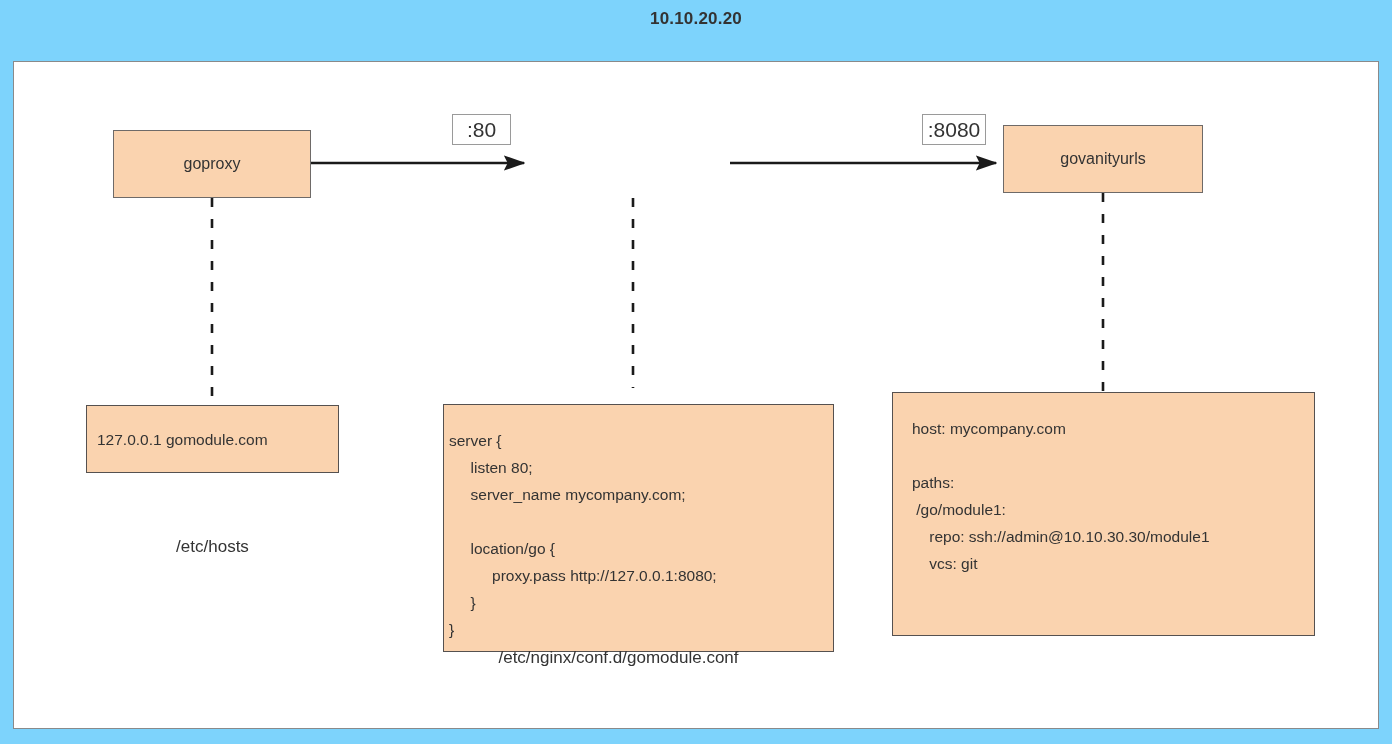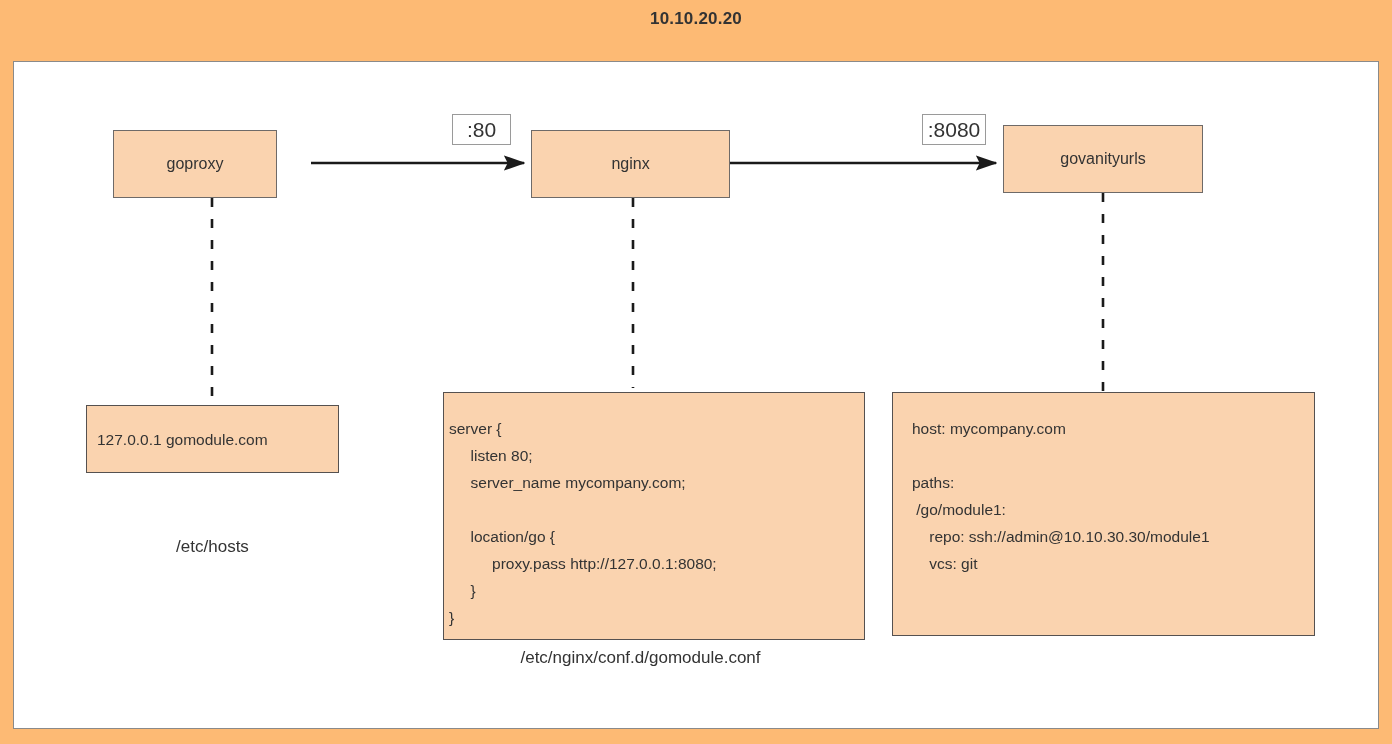--- a/index.html
+++ b/index.html
@@ -11,21 +11,21 @@
     background: #ffffff;
     font-family: "Liberation Sans", sans-serif;
     color: #333333;
     overflow: hidden;
   }
 
   #stage {
     position: relative;
     width: 1392px;
     height: 744px;
-    background: #fdba74;
+    background: #7dd3fc;
   }
 
   
   .diagram-title {
     position: absolute;
     left: 0;
     top: 9px;
     width: 1392px;
     text-align: center;
     font-size: 17px;
@@ -60,21 +60,21 @@
     position: absolute;
     background: #FAD3AF;
     border: 1px solid #6e6a68;
     display: flex;
     align-items: center;
     justify-content: center;
     font-size: 16px;
     color: #333333;
   }
 
-  .node-goproxy      { left: 113px; top: 130px;  width: 164px; height: 68px; }
+  .node-goproxy      { left: 113px; top: 130px;  width: 198px; height: 68px; }
   .node-nginx        { left: 531px; top: 130px;  width: 199px; height: 68px; }
   .node-govanityurls { left: 1003px; top: 125px; width: 200px; height: 68px; }
 
   
   .port-label {
     position: absolute;
     background: #ffffff;
     border: 1px solid #9a9a9a;
     display: flex;
     align-items: center;
@@ -102,36 +102,36 @@
     font-family: "Liberation Sans", sans-serif;
     font-size: 15.5px;
     line-height: 27px;
     white-space: pre;
     color: #333333;
   }
 
   .hosts-box  { left: 86px;  top: 405px; width: 253px; height: 68px; padding-top: 0; display:flex; align-items:center; }
   .hosts-box .code { padding-left: 10px; }
 
-  .nginx-conf-box { left: 443px; top: 392px; width: 422px; height: 248px; }
+  .nginx-conf-box { left: 443px; top: 404px; width: 391px; height: 248px; }
   .nginx-conf-box .code { padding-left: 5px; }
 
   .vanity-box { left: 892px; top: 392px; width: 423px; height: 244px; }
   .vanity-box .code { padding-left: 19px; }
 
   
   .caption {
     position: absolute;
     font-size: 17px;
     color: #333333;
     text-align: center;
     white-space: nowrap;
   }
   .cap-hosts  { left: 86px;  top: 505px; width: 253px; margin-top: 32px; }
-  .cap-nginx  { left: 445px; top: 648px; width: 391px; }
+  .cap-nginx  { left: 423px; top: 648px; width: 391px; }
   .cap-vanity { left: 892px; top: 648px; width: 423px; }
 </style>
 </head>
 <body>
 
 <div id="stage">
 
   <div class="diagram-title">10.10.20.20</div>
 
   <div class="host-container"></div>
@@ -151,23 +151,20 @@
 
     <line x1="633" y1="198" x2="633" y2="388" stroke="#1A1A1A" stroke-width="2.6" stroke-dasharray="9 12"></line>
 
     <line x1="1103" y1="193" x2="1103" y2="392" stroke="#1A1A1A" stroke-width="2.6" stroke-dasharray="9 12"></line>
   </svg>
 
   <div class="node node-goproxy">
     <span>goproxy</span>
   </div>
 
-  <div class="node node-nginx">
-    <span>nginx</span>
-  </div>
 
   <div class="node node-govanityurls">
     <span>govanityurls</span>
   </div>
 
   <div class="port-label port-80">
     <span>:80</span>
   </div>
 
   <div class="port-label port-8080">

